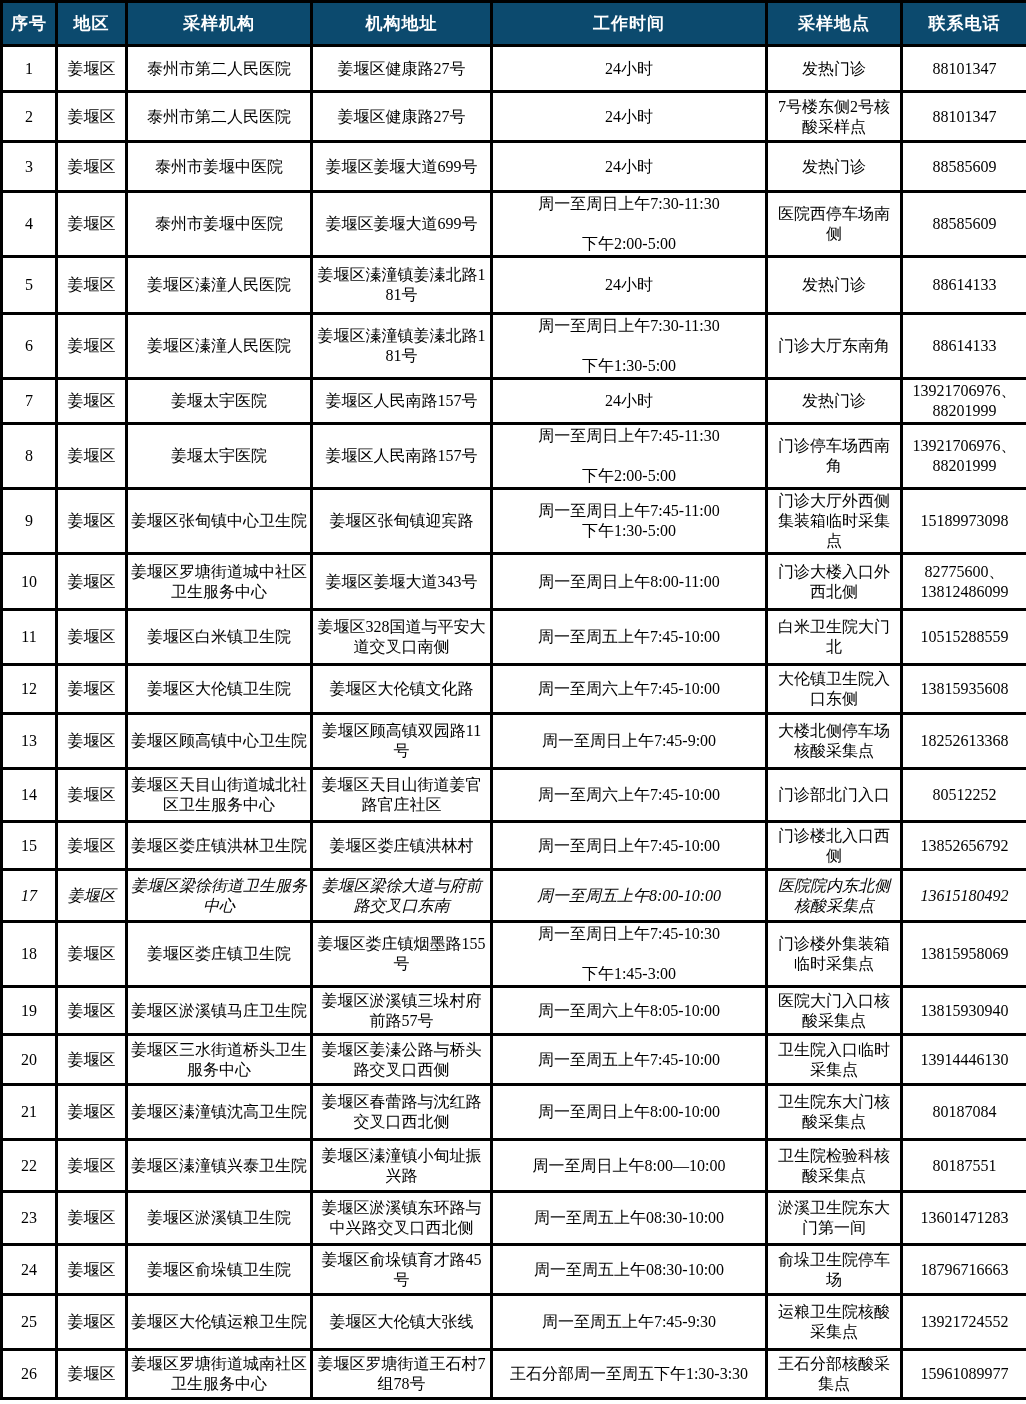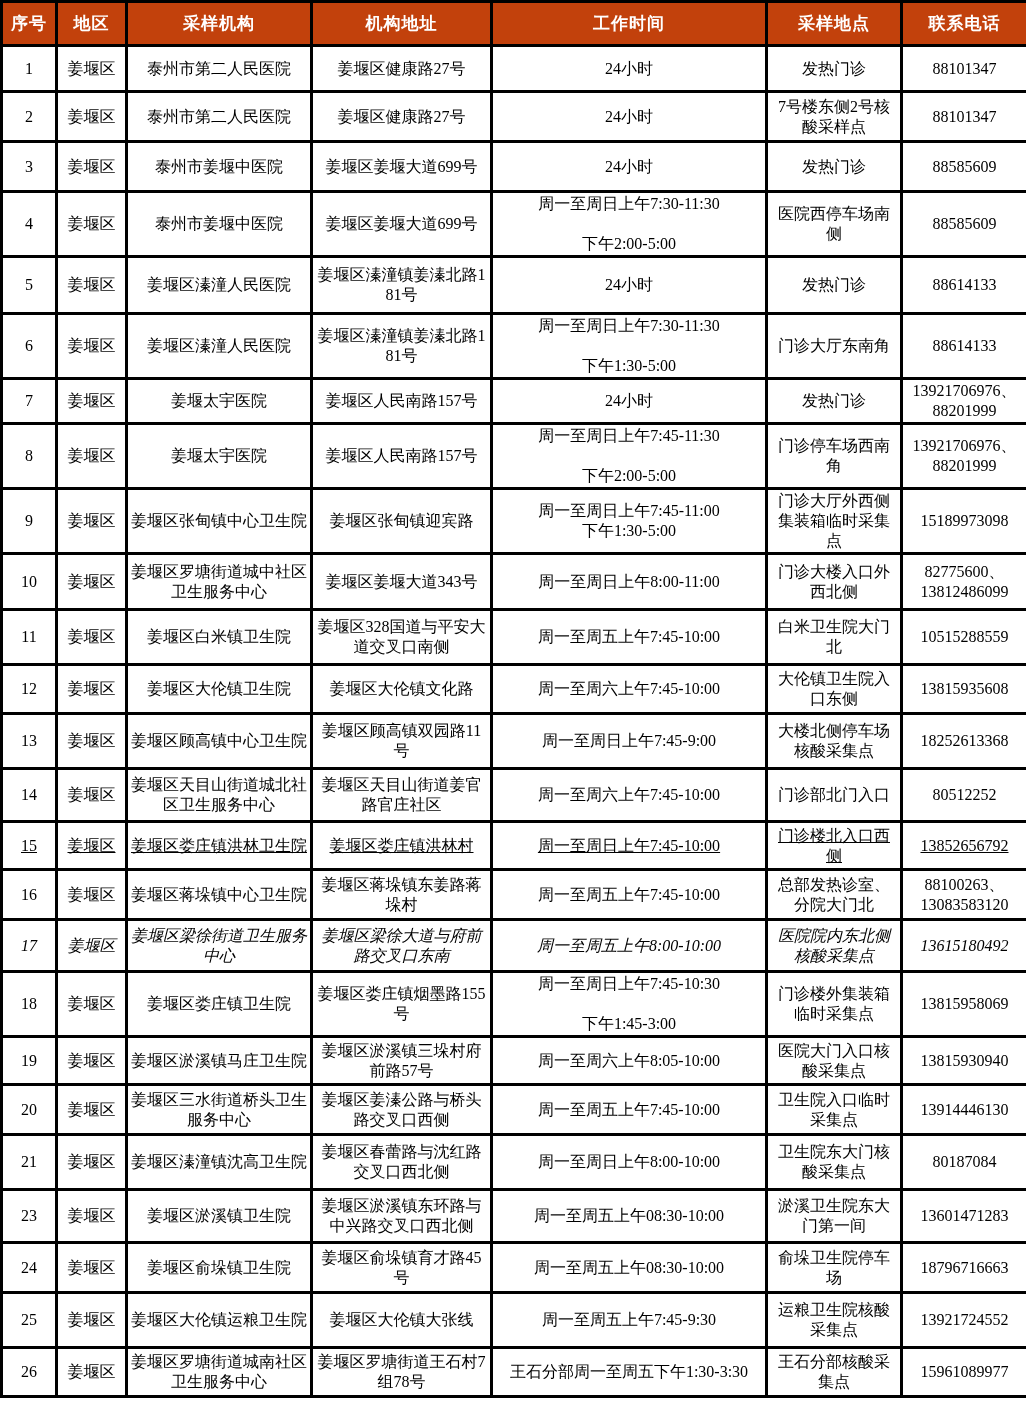--- a/index.html
+++ b/index.html
@@ -23,21 +23,21 @@
     text-align: center;
     vertical-align: middle;
     padding: 1px 3px;
     overflow: hidden;
     word-break: break-all;
   }
   table.sites thead tr {
     height: 44px;
   }
   table.sites th {
-    background: #c2410c;
+    background: #0c4a6e;
     color: #ffffff;
     font-weight: bold;
     font-size: 17px;
     letter-spacing: 1px;
   }
   table.sites td {
     background: #ffffff;
     font-size: 16px;
     line-height: 1.25;
   }
@@ -214,40 +214,30 @@
   <tr style="height: 53px;">
     <td class="cell-no">14</td>
     <td class="cell-district">姜堰区</td>
     <td class="cell-institution">姜堰区天目山街道城北社区卫生服务中心</td>
     <td class="cell-address">姜堰区天目山街道姜官路官庄社区</td>
     <td class="cell-hours">周一至周六上午7:45-10:00</td>
     <td class="cell-location">门诊部北门入口</td>
     <td class="cell-phone">80512252</td>
   </tr>
 
-  <tr style="height: 48px; text-decoration: underline;">
+  <tr style="height: 48px;">
     <td class="cell-no">15</td>
     <td class="cell-district">姜堰区</td>
     <td class="cell-institution">姜堰区娄庄镇洪林卫生院</td>
     <td class="cell-address">姜堰区娄庄镇洪林村</td>
     <td class="cell-hours">周一至周日上午7:45-10:00</td>
     <td class="cell-location">门诊楼北入口西侧</td>
     <td class="cell-phone">13852656792</td>
   </tr>
 
-  <tr style="height: 50px;">
-    <td class="cell-no">16</td>
-    <td class="cell-district">姜堰区</td>
-    <td class="cell-institution">姜堰区蒋垛镇中心卫生院</td>
-    <td class="cell-address">姜堰区蒋垛镇东姜路蒋垛村</td>
-    <td class="cell-hours">周一至周五上午7:45-10:00</td>
-    <td class="cell-location">总部发热诊室、分院大门北</td>
-    <td class="cell-phone">88100263、
-13083583120</td>
-  </tr>
 
   <tr style="height: 52px; font-style: italic;">
     <td class="cell-no">17</td>
     <td class="cell-district">姜堰区</td>
     <td class="cell-institution">姜堰区梁徐街道卫生服务中心</td>
     <td class="cell-address">姜堰区梁徐大道与府前路交叉口东南</td>
     <td class="cell-hours">周一至周五上午8:00-10:00</td>
     <td class="cell-location">医院院内东北侧核酸采集点</td>
     <td class="cell-phone">13615180492</td>
   </tr>
@@ -287,20 +277,29 @@
   <tr style="height: 55px;">
     <td class="cell-no">21</td>
     <td class="cell-district">姜堰区</td>
     <td class="cell-institution">姜堰区溱潼镇沈高卫生院</td>
     <td class="cell-address">姜堰区春蕾路与沈红路交叉口西北侧</td>
     <td class="cell-hours">周一至周日上午8:00-10:00</td>
     <td class="cell-location">卫生院东大门核酸采集点</td>
     <td class="cell-phone">80187084</td>
   </tr>
 
+  <tr style="height: 52px;">
+    <td class="cell-no">22</td>
+    <td class="cell-district">姜堰区</td>
+    <td class="cell-institution">姜堰区溱潼镇兴泰卫生院</td>
+    <td class="cell-address">姜堰区溱潼镇小甸址振兴路</td>
+    <td class="cell-hours">周一至周日上午8:00—10:00</td>
+    <td class="cell-location">卫生院检验科核酸采集点</td>
+    <td class="cell-phone">80187551</td>
+  </tr>
 
   <tr style="height: 53px; margin-top: 27px;">
     <td class="cell-no">23</td>
     <td class="cell-district">姜堰区</td>
     <td class="cell-institution">姜堰区淤溪镇卫生院</td>
     <td class="cell-address">姜堰区淤溪镇东环路与中兴路交叉口西北侧</td>
     <td class="cell-hours">周一至周五上午08:30-10:00</td>
     <td class="cell-location">淤溪卫生院东大门第一间</td>
     <td class="cell-phone">13601471283</td>
   </tr>

